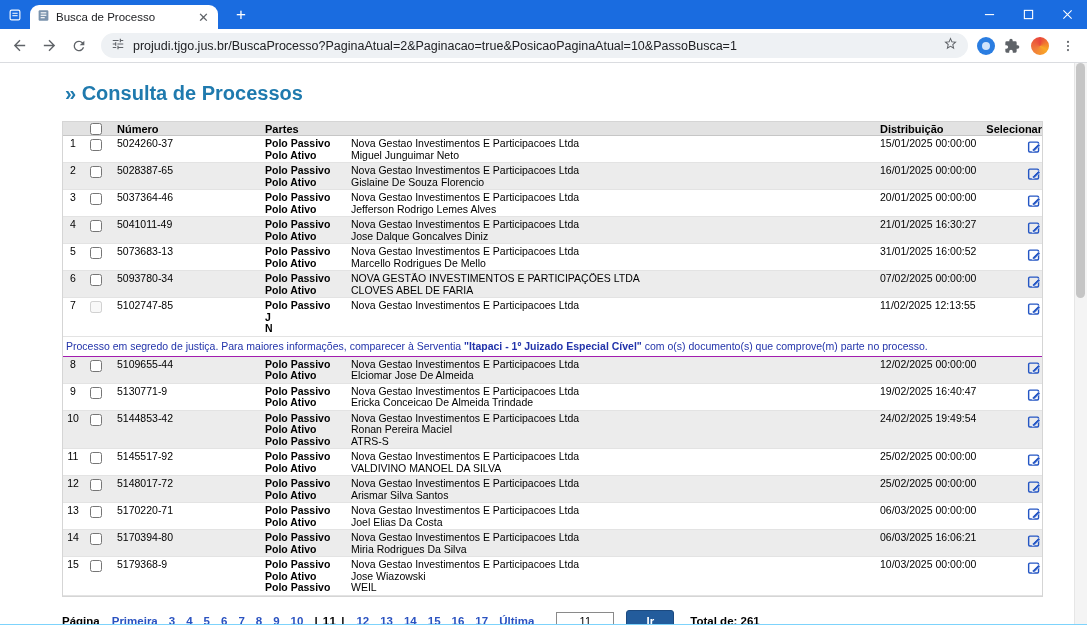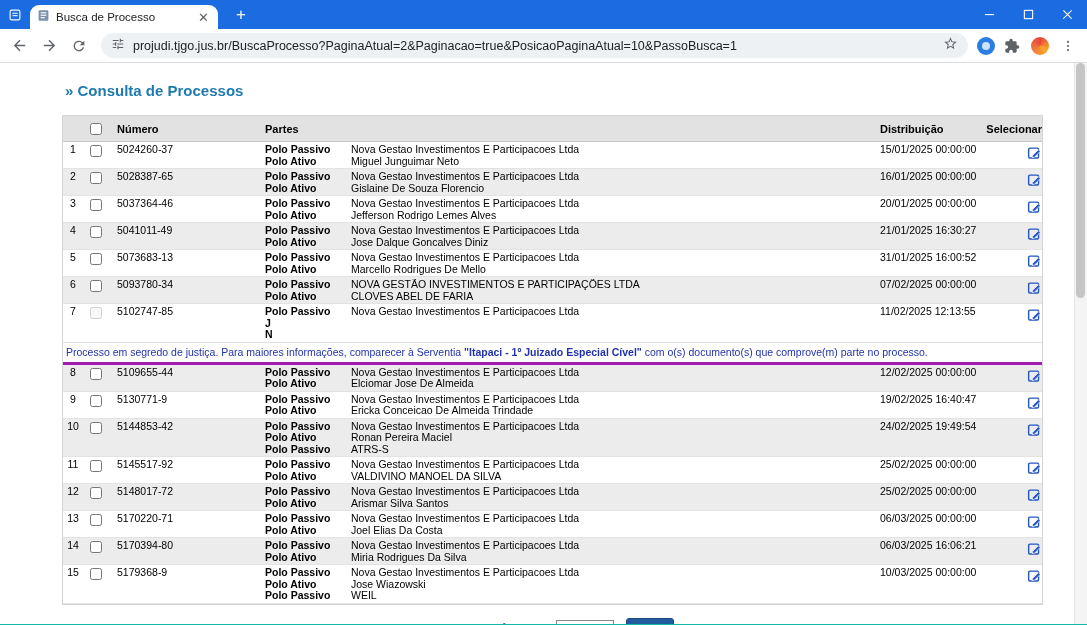--- a/index.html
+++ b/index.html
@@ -1,17 +1,17 @@
 <!DOCTYPE html>
 <html><head>
 <meta charset="utf-8">
 <style>
   * { box-sizing: border-box; margin: 0; padding: 0; }
   body { width:1087px; height:625px; overflow:hidden; font-family:"Liberation Sans", sans-serif; background:#fff; }
-  .screen { position:relative; width:1087px; height:625px; background:#14b8a6; }
+  .screen { position:relative; width:1087px; height:625px; background:#7dd3fc; }
 
   
   .titlebar { position:relative; height:29px; background:#1a6ce0; }
   .window-icon { position:absolute; left:9px; top:7px; opacity:.95; }
   .tab { position:absolute; left:30px; top:5px; width:188px; height:24px; background:#fff; border-radius:9px 9px 0 0; display:flex; align-items:center; gap:6px; padding:0 7px; cursor:default; }
   .tab-title { flex:1; font-size:11.5px; color:#202124; white-space:nowrap; overflow:hidden; }
   .tab-close { font-size:13px; color:#5f6368; line-height:1; padding:0 2px; }
   .new-tab { position:absolute; left:230px; top:4px; width:22px; height:22px; color:#fff; font-size:17px; display:flex; align-items:center; justify-content:center; }
   .win-controls { position:absolute; right:0; top:0; height:29px; display:flex; }
   .win-btn { width:39px; height:29px; display:flex; align-items:center; justify-content:center; color:#fff; }
@@ -23,40 +23,40 @@
   .ext-blue { width:18px; height:18px; border-radius:50%; background:#2a7de1; position:relative; flex:none; }
   .ext-blue::after { content:""; position:absolute; left:5px; top:5px; width:8px; height:8px; border-radius:50%; background:#cfe3fb; }
   .avatar { width:22px; height:22px; border-radius:50%; background:conic-gradient(#e8453c,#f9a825,#f07b3c,#e8453c); border:2px solid #fff; flex:none; }
 
   
   .viewport { position:relative; height:561px; background:#fff; overflow:hidden; }
   .scrollbar { position:absolute; right:0; top:0; width:13px; height:100%; background:#f4f4f4; border-left:1px solid #e6e6e6; }
   .scroll-thumb { position:absolute; top:0; right:2px; width:9px; height:235px; border-radius:5px; background:#c5c5c5; }
 
   .content { margin-left:62px; padding-top:13px; width:981px; }
-  .page-title { color:#1f7aae; font-size:15px; font-weight:bold; margin:6px 0 16px 3px; }
+  .page-title { color:#1f7aae; font-size:20px; font-weight:bold; margin:6px 0 16px 3px; }
 
   
   .ptable { width:981px; border:1px solid #d5d5d5; font-size:10.5px; color:#000; }
-  .thead { display:flex; align-items:center; background:#e2e2e2; border-bottom:1px solid #c6c6c6; height:26px; font-weight:bold; font-size:11px; }
+  .thead { display:flex; align-items:center; background:#e2e2e2; border-bottom:1px solid #c6c6c6; height:14px; font-weight:bold; font-size:11px; }
   .trow { display:flex; align-items:flex-start; border-bottom:1px solid #e3e3e3; padding:2px 0 1px 0; line-height:11.5px; }
   .row-odd { background:#fff; }
   .row-even { background:#ececec; }
   .c-idx { width:20px; text-align:center; flex:none; }
   .c-check { width:26px; text-align:center; flex:none; }
   .c-check input { width:12px; height:12px; vertical-align:middle; margin-top:1px; }
   .c-num { width:156px; padding-left:8px; flex:none; }
   .c-partes { flex:1; min-width:0; }
   .parte-line { display:flex; }
   .parte-role { width:86px; flex:none; font-weight:bold; }
   .parte-name { flex:1; white-space:nowrap; overflow:hidden; }
   .c-dist { width:106px; flex:none;margin-left:47px; }
   .c-sel { width:56px; flex:none; text-align:right; }
   .edit-btn { background:none; border:none; padding:0; margin-top:1px; cursor:pointer; color:#2456c4; }
-  .notice-row { padding:3px 4px 4px 3px; font-size:10.5px; color:#2233aa; background:#fff; border-bottom:3px solid #a21caf; }
+  .notice-row { padding:3px 4px 4px 3px; font-size:10.5px; color:#2233aa; background:#fff; border-bottom:1px solid #a21caf; }
 
   
   .pagination { display:flex; align-items:center; margin-top:13px; font-size:11.5px; }
   .pg-label { font-weight:bold; margin-right:12px; }
   .pg-links { display:flex; align-items:center; gap:11px; }
   .page-link { color:#2a52c0; font-weight:bold; cursor:pointer; }
   .page-current { color:#000; font-weight:bold; letter-spacing:1px; }
   .goto-input { width:58px; height:18px; border:1px solid #8a8a8a; font-size:11px; text-align:center; margin-left:22px; font-family:"Liberation Sans", sans-serif; }
   .go-btn { width:48px; height:23px; margin-left:12px; background:#235c9c; border:1px solid #1c4a80; border-radius:3px; color:#fff; font-weight:bold; font-size:11.5px; cursor:pointer; font-family:"Liberation Sans", sans-serif; }
   .total { font-weight:bold; margin-left:16px; }

